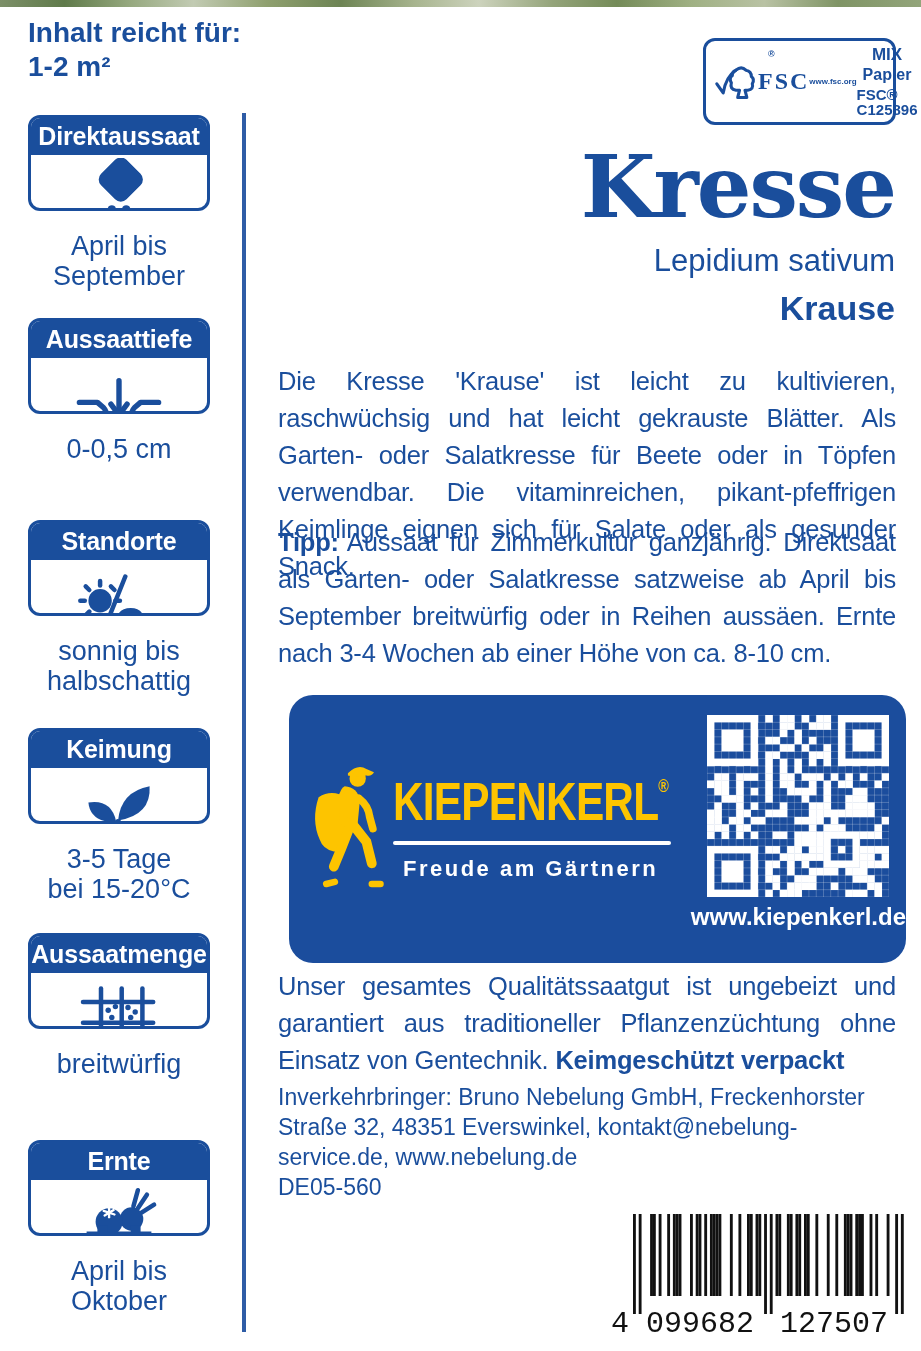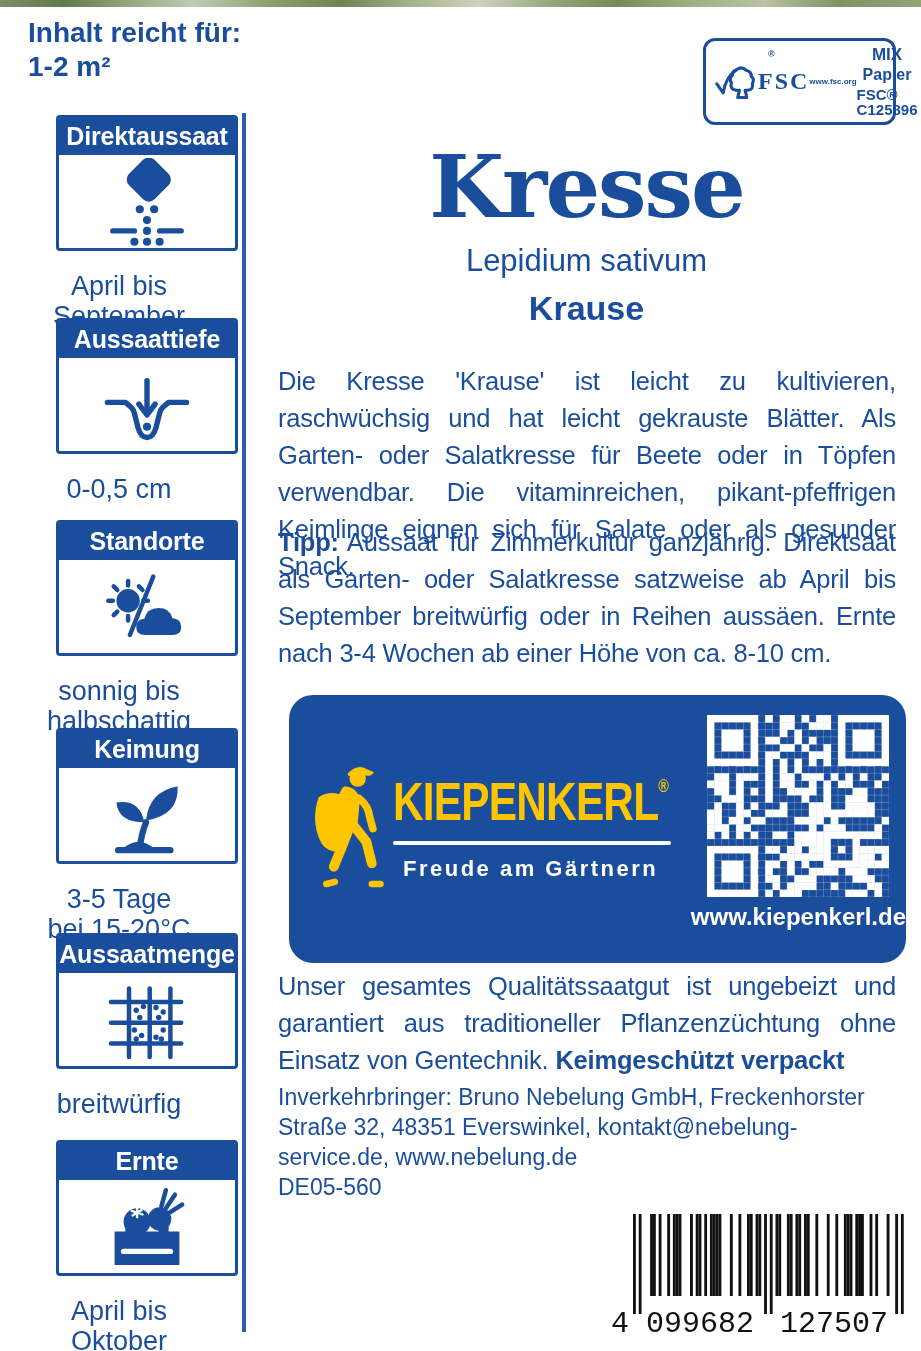--- a/index.html
+++ b/index.html
@@ -6,39 +6,39 @@
   *{margin:0;padding:0;box-sizing:border-box;}
   body{background:#fff;font-family:"Liberation Sans",sans-serif;}
   #page{position:relative;width:921px;height:1351px;background:#fff;overflow:hidden;}
   #photo-strip{position:absolute;left:0;top:0;width:921px;height:7px;
     background:linear-gradient(90deg,#7c8f68 0%,#5f7a4a 7%,#95a87e 14%,#c2cbb3 21%,#8fa06f 29%,#6d8454 37%,#a7b48e 45%,#cdd3bd 52%,#94a47a 60%,#748b58 67%,#9fb083 75%,#b9c2a4 83%,#7f9465 91%,#93a57b 100%);}
   #inhalt{position:absolute;left:28px;top:16px;width:230px;font-size:28px;font-weight:600;line-height:1.22;color:var(--blue);}
   #divider{position:absolute;left:242px;top:113px;width:4px;height:1219px;background:#2e5ca6;}
 
   
   .sb-item{position:absolute;left:28px;width:182px;}
-  .sb-box{width:182px;height:136px;border:3px solid var(--blue);border-radius:4px;background:#fff;overflow:hidden;margin-left:28px;}
+  .sb-box{width:182px;height:96px;border:3px solid var(--blue);border-radius:12px;background:#fff;overflow:hidden;}
   .sb-head{height:37px;background:var(--blue);color:#fff;font-size:25px;font-weight:700;display:flex;align-items:center;justify-content:center;letter-spacing:-0.2px;}
   .sb-body{height:96px;display:flex;align-items:center;justify-content:center;}
   .sb-cap{margin-top:20px;text-align:center;font-size:27px;font-weight:500;line-height:1.12;color:var(--blue);white-space:pre-line;}
 
   
   #fsc{position:absolute;left:703px;top:38px;width:193px;height:87px;border:3px solid var(--blue);border-radius:12px;
     display:flex;align-items:center;justify-content:space-around;padding:4px 6px;color:var(--blue);background:#fff;}
   #fsc .fleft{display:flex;flex-direction:row;align-items:center;line-height:1;}
   #fsc .facr{font-family:"Liberation Serif",serif;font-weight:700;font-size:24px;letter-spacing:2px;margin-top:-2px;}
   #fsc .furl{font-size:8px;font-weight:600;}
   #fsc .fright{display:flex;flex-direction:column;align-items:center;gap:4px;line-height:1;}
   #fsc .fmix{font-size:17px;font-weight:700;}
   #fsc .fpap{font-size:16px;font-weight:600;}
   #fsc .flic{font-size:15px;font-weight:700;}
   #fsc .treg{position:absolute;left:62px;top:8px;font-size:9px;font-weight:700;}
 
   
-  #head-block{position:absolute;left:278px;top:140px;width:617px;text-align:center;color:var(--blue);}
+  #head-block{position:absolute;left:278px;top:140px;width:617px;text-align:right;color:var(--blue);}
   #title{font-family:"DejaVu Serif",serif;font-weight:700;font-size:86px;line-height:1.1;letter-spacing:-2px;}
   #variety{font-size:34px;font-weight:700;margin-top:10px;}
   #botanical{font-size:31px;font-weight:400;margin-top:8px;}
 
   .para{position:absolute;left:278px;width:618px;color:var(--blue);font-size:25.5px;line-height:37px;text-align:justify;font-weight:500;letter-spacing:-0.2px;}
   #desc{top:363px;}
   #tip{top:524px;}
   .blabel{font-weight:700;margin-right:8px;}
   #quality{top:968px;}
   #quality b{margin-left:7px;font-weight:700;}

